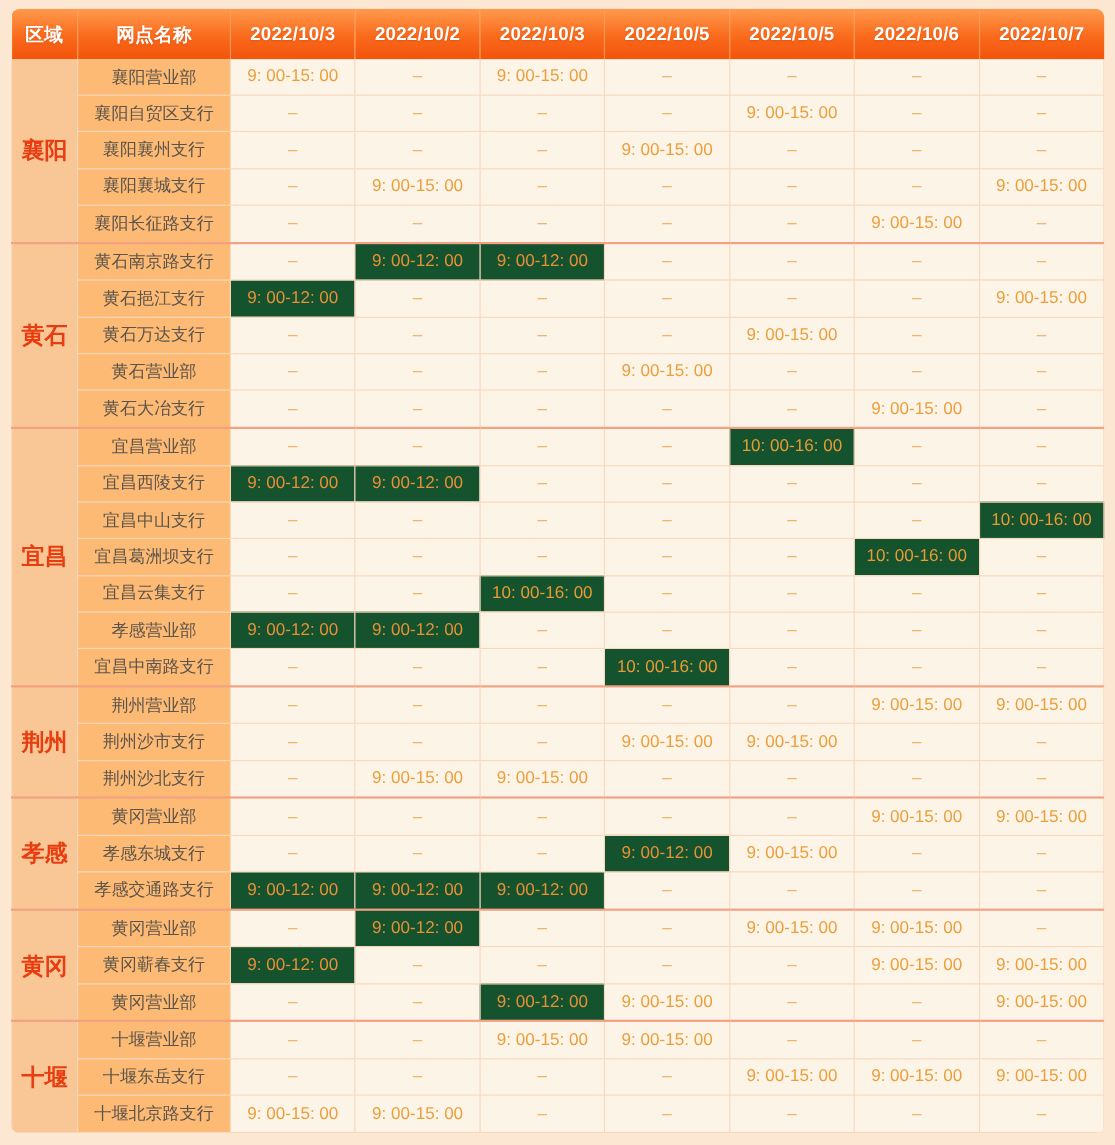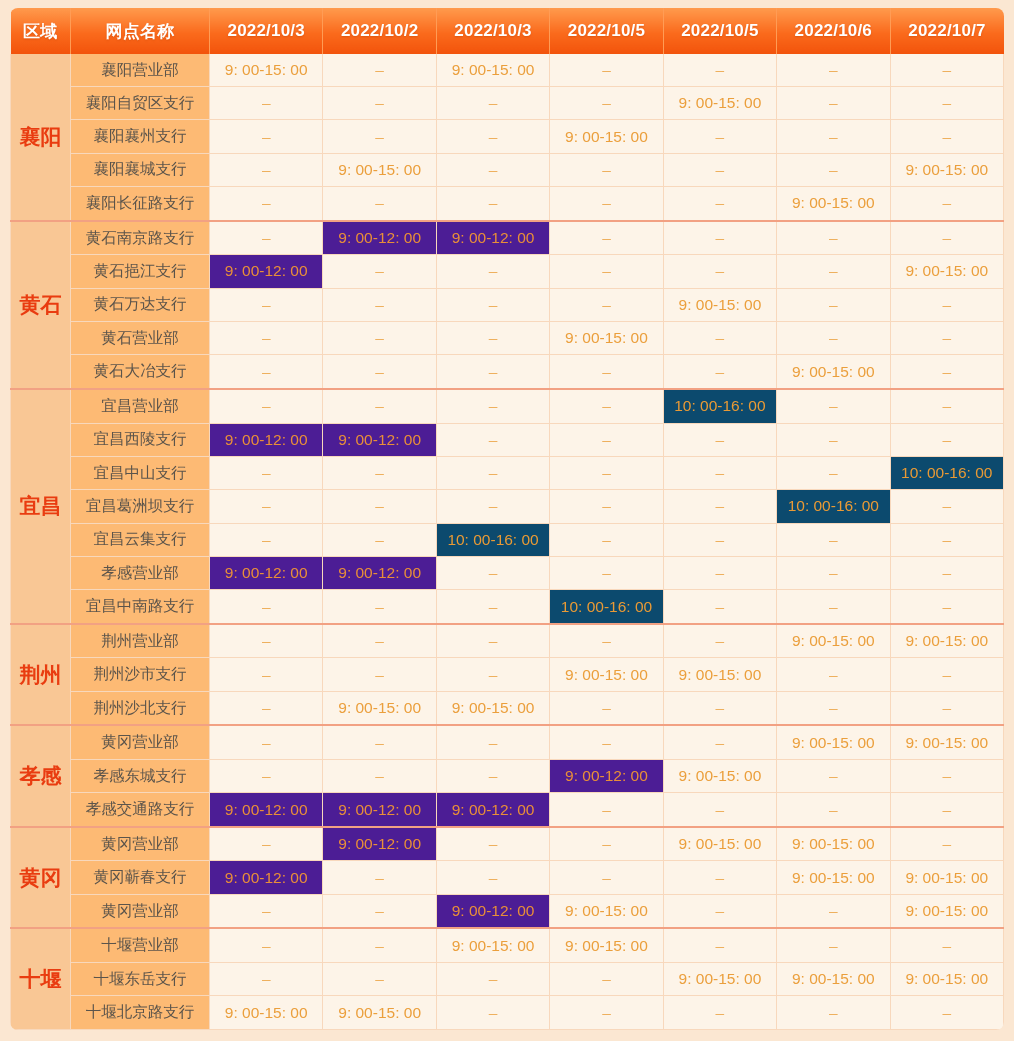--- a/index.html
+++ b/index.html
@@ -56,22 +56,22 @@
   }
   .branch-cell {
     background: #fdba74;
     color: #5b544b;
   }
   .time-cell {
     background: #fdf4e8;
     color: #eb9f3c;
   }
   .time-cell.closed { color: #eeb05e; }
-  .time-cell.hl-pink { background: #4c1d95; color: #e98f38; }
-  .time-cell.hl-orange { background: #0c4a6e; color: #e99a35; }
+  .time-cell.hl-pink { background: #14532d; color: #e98f38; }
+  .time-cell.hl-orange { background: #14532d; color: #e99a35; }
 </style>
 </head>
 <body>
 
 <div class="table-wrap">
   <table>
     <colgroup id="colgroup">
       <col class="c-region">
       <col class="c-branch">
     <col>

